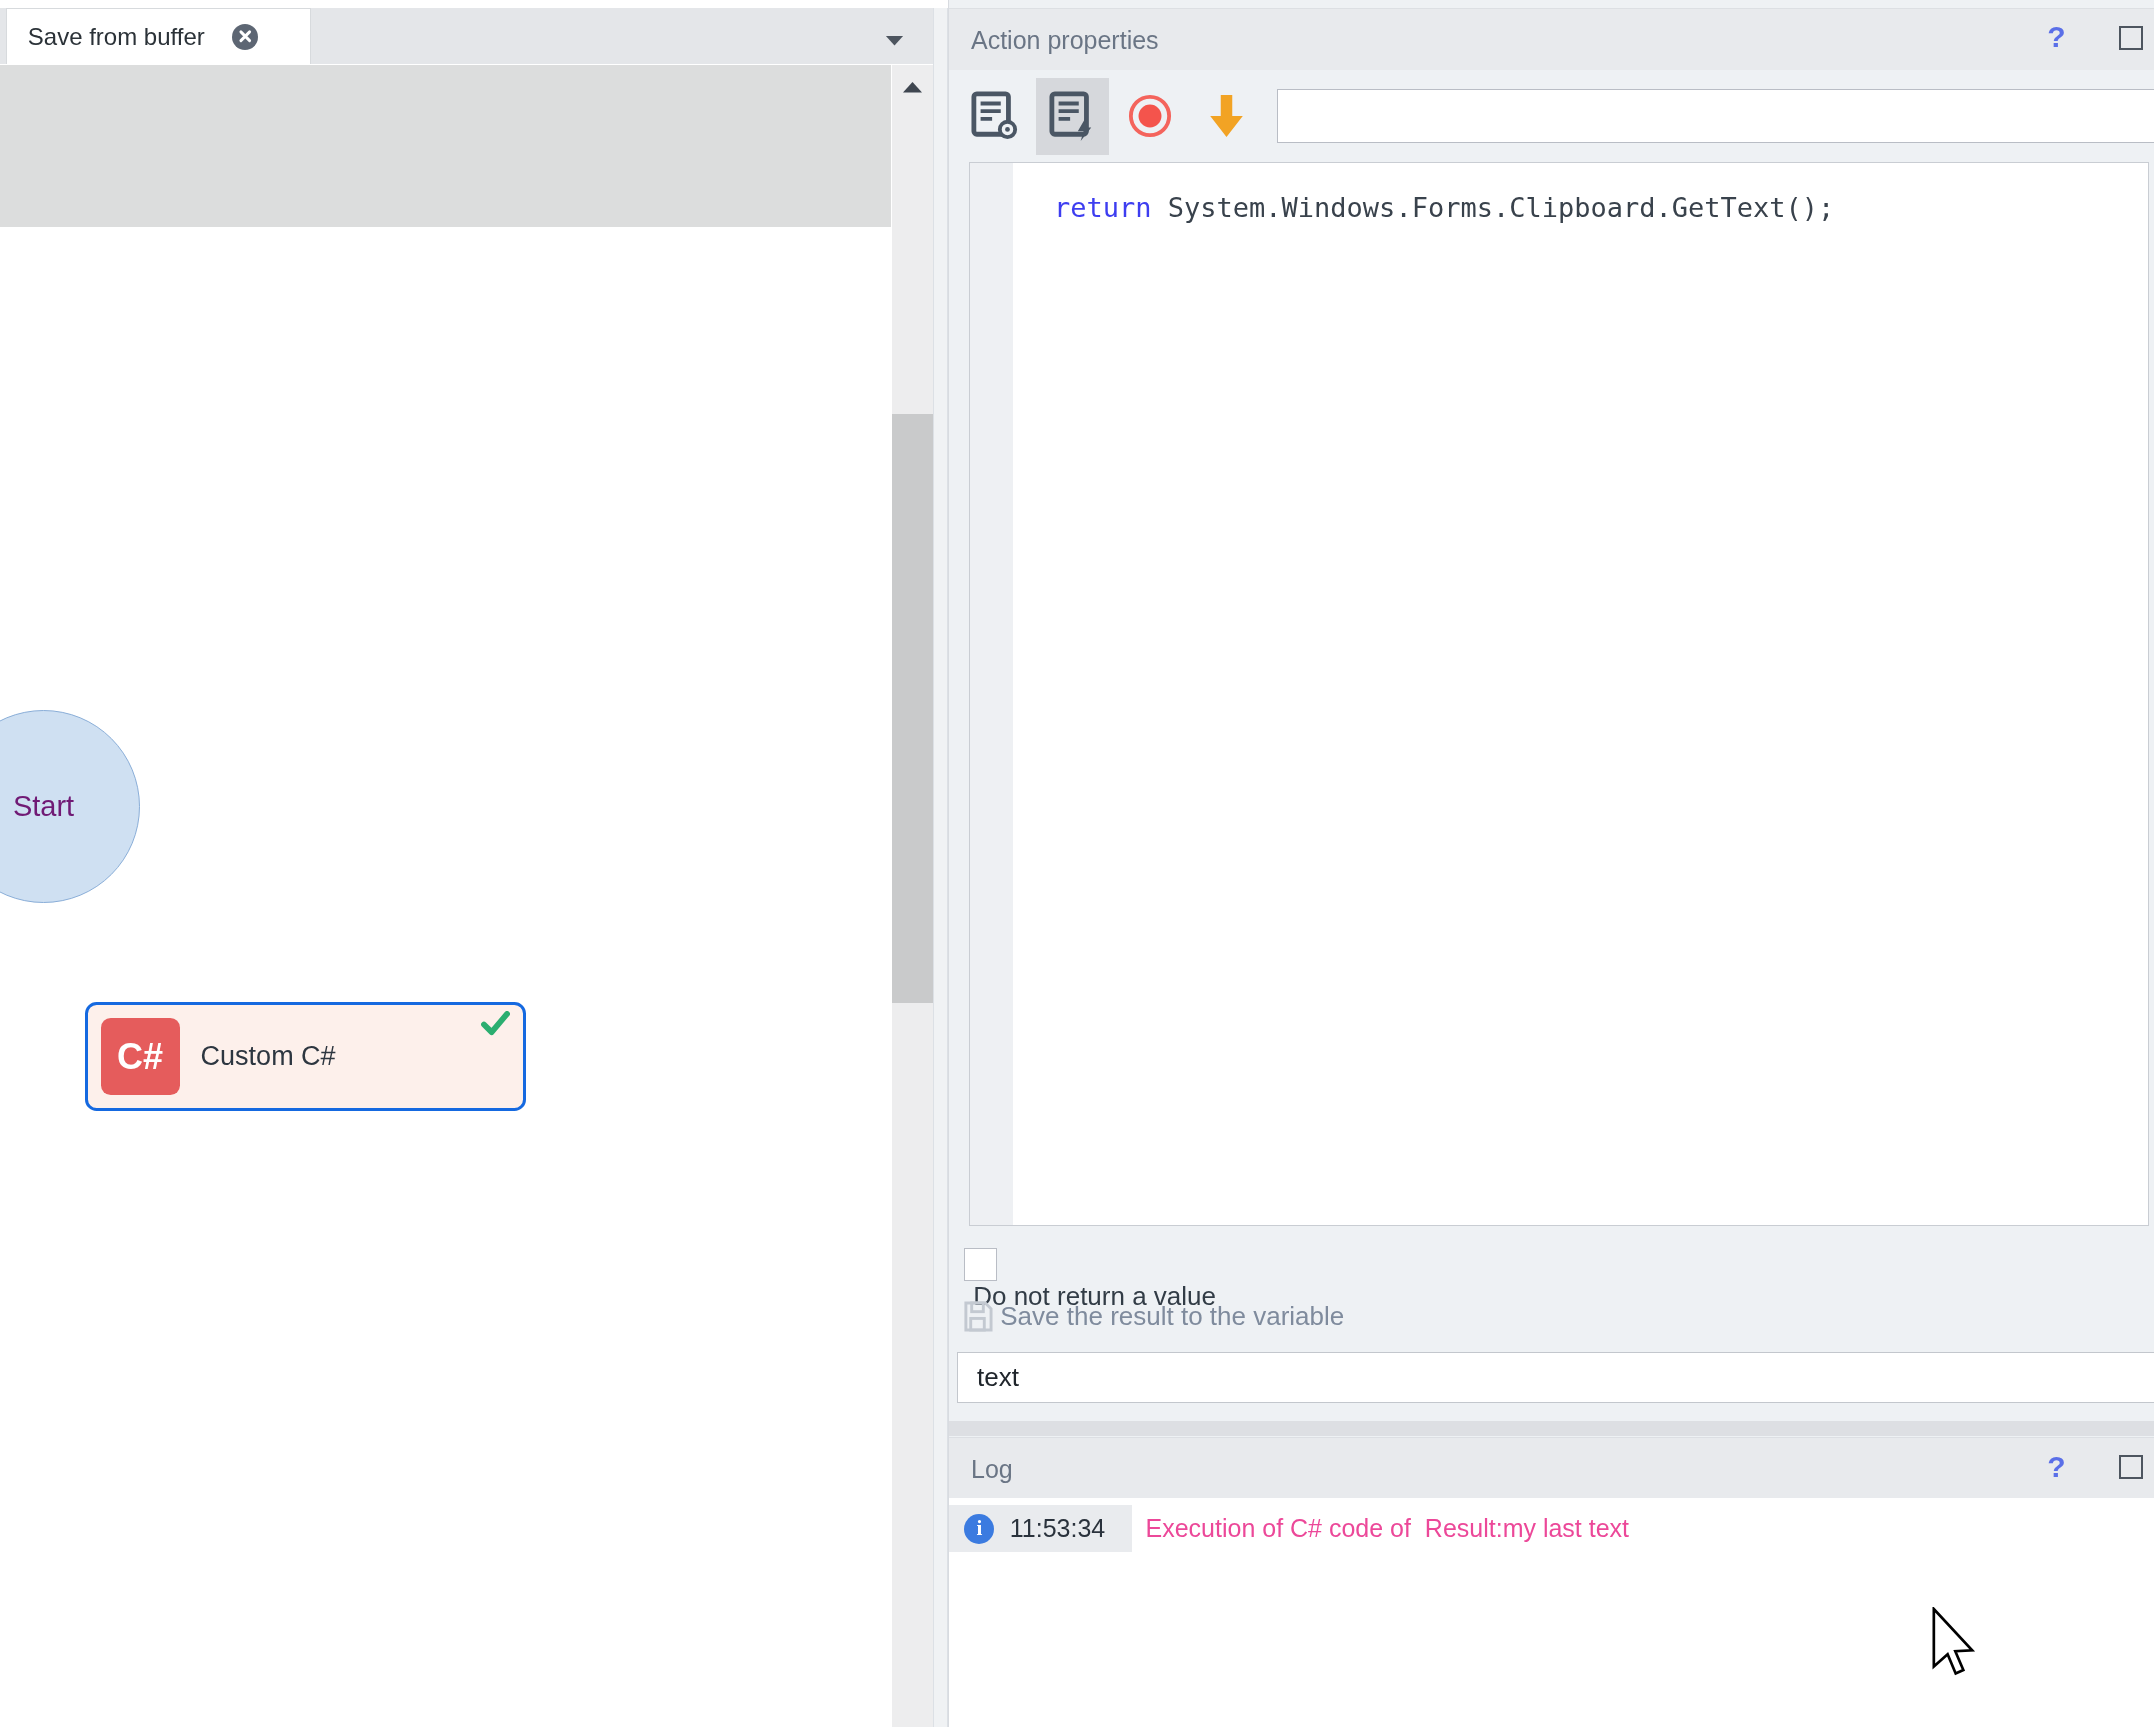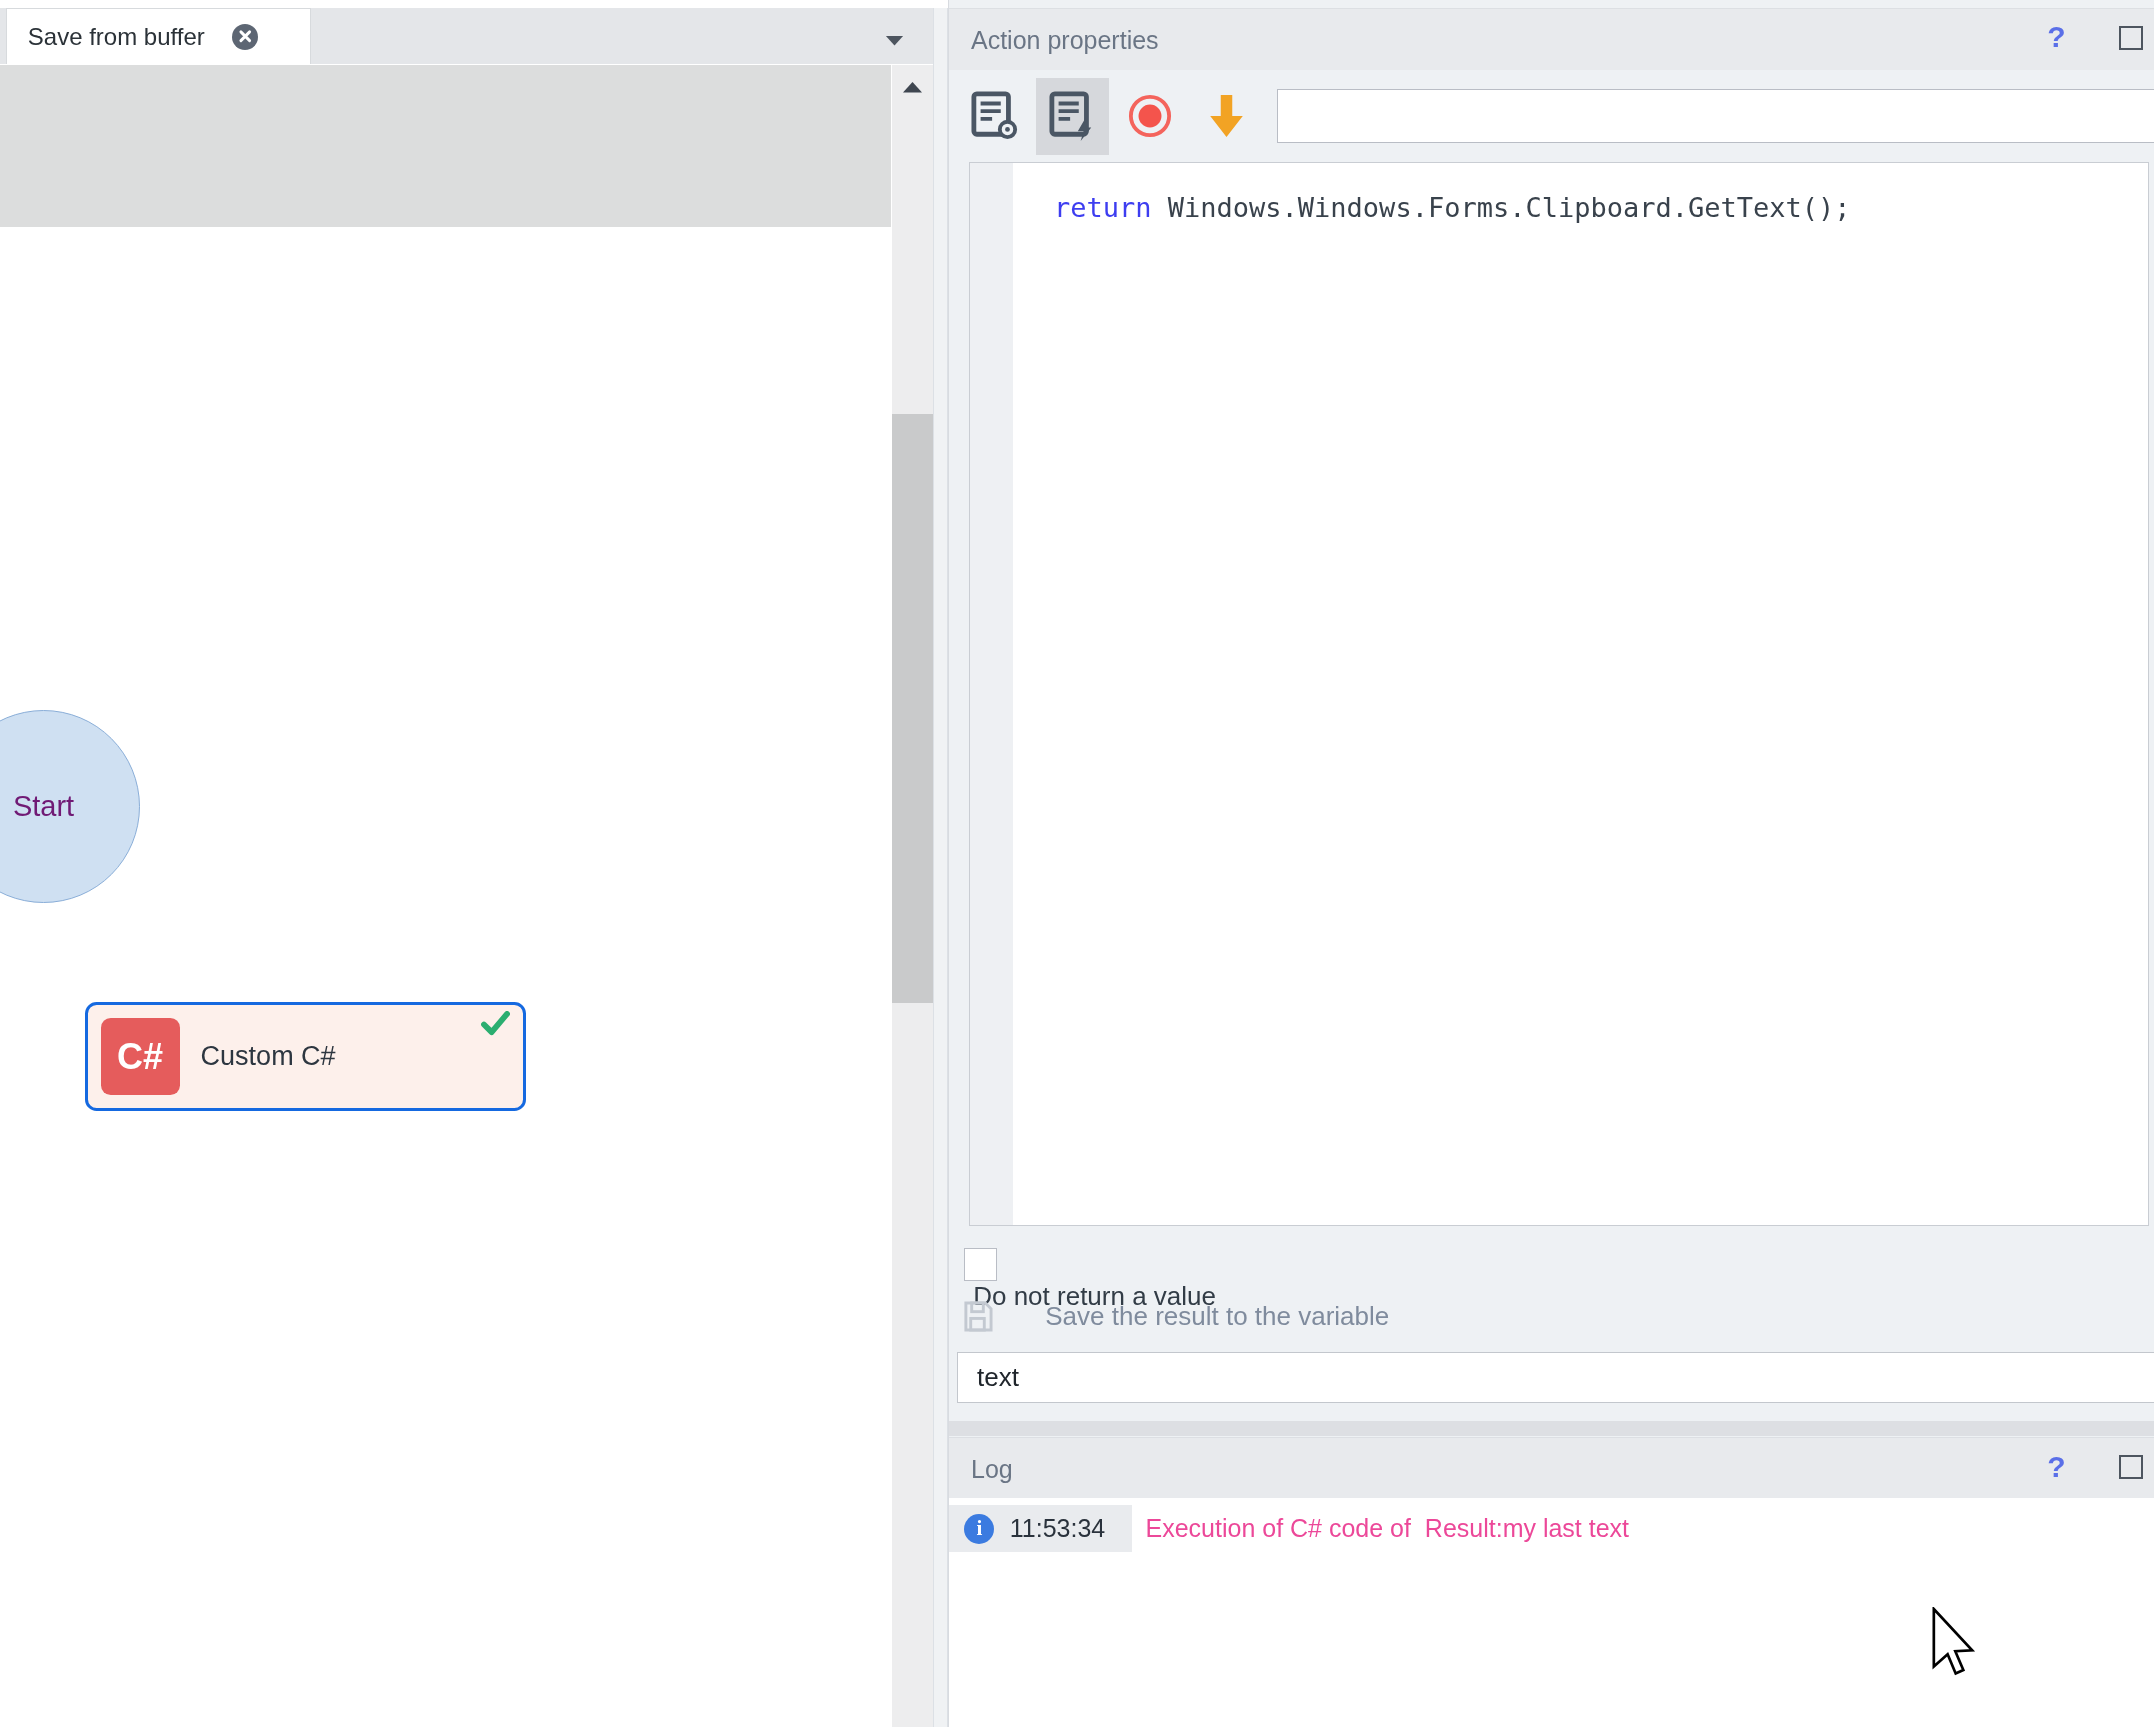--- a/index.html
+++ b/index.html
@@ -62,21 +62,21 @@
                  border:1px solid #c9cdd3; }
   .gutter { position:absolute; left:0; top:0; width:43px; height:1062px; background:#eef0f3; }
   .code-line { position:absolute; left:84px; top:29px; font-family:"DejaVu Sans Mono","Liberation Mono",monospace;
                font-size:27px; color:#39424c; white-space:pre; }
   .code-line .kw { color:#3d3df0; }
 
   .checkbox-row { position:absolute; left:14.5px; top:1248px; display:flex; align-items:flex-start; cursor:pointer;flex-direction:column; }
   .checkbox { width:33px; height:33px; background:#ffffff; border:1px solid #b9bdc5; }
   .checkbox-label { margin-left:9.7px; font-size:26px; color:#323c46; }
 
-  .save-row { position:absolute; left:12.6px; top:1301px; display:flex; align-items:center;gap:45px; }
+  .save-row { position:absolute; left:12.6px; top:1301px; display:flex; align-items:center; }
   .save-label { margin-left:7.7px; font-size:26px; color:#7f8b9d; }
 
   .variable-input { position:absolute; left:7.7px; top:1352px; width:1200px; height:51px; background:#ffffff;
                     border:1px solid #c3c7cd; font-size:26px; color:#20262c; padding:0 19.3px; outline:none; }
 
   .h-divider { position:absolute; left:0; top:1421px; width:1206px; height:15.4px; background:#dddfe3; }
 
   .log-panel { position:absolute; left:0; top:1437px; width:1206px; height:291px; background:#ffffff; }
   .log-header { top:0; height:61px; }
   .log-row { position:absolute; left:0; top:68px; width:1206px; height:47px; display:flex; }
@@ -177,21 +177,21 @@
         <button class="tbtn tbtn-4">
           <svg width="41" height="46" viewBox="0 0 42 48">
             <path d="M15 2 H27 V24 H38 L21 46 L4 24 H15 Z" fill="#f2a324"></path>
           </svg>
         </button>
         <input class="toolbar-input" type="text" value="" style="">
       </div>
 
       <div class="code-editor">
         <div class="gutter"></div>
-        <div class="code-line"><span class="kw">return</span><span> Windows.Windows.Forms.Clipboard.GetText();</span></div>
+        <div class="code-line"><span class="kw">return</span><span> System.Windows.Forms.Clipboard.GetText();</span></div>
       </div>
 
       <label class="checkbox-row">
         <span class="checkbox"></span>
         <span class="checkbox-label">Do not return a value</span>
       </label>
 
       <div class="save-row">
         <svg width="31" height="31" viewBox="0 0 32 32">
           <path d="M4 2 H24 L30 8 V30 H4 Z" fill="none" stroke="#c3c9d1" stroke-width="3"></path>

